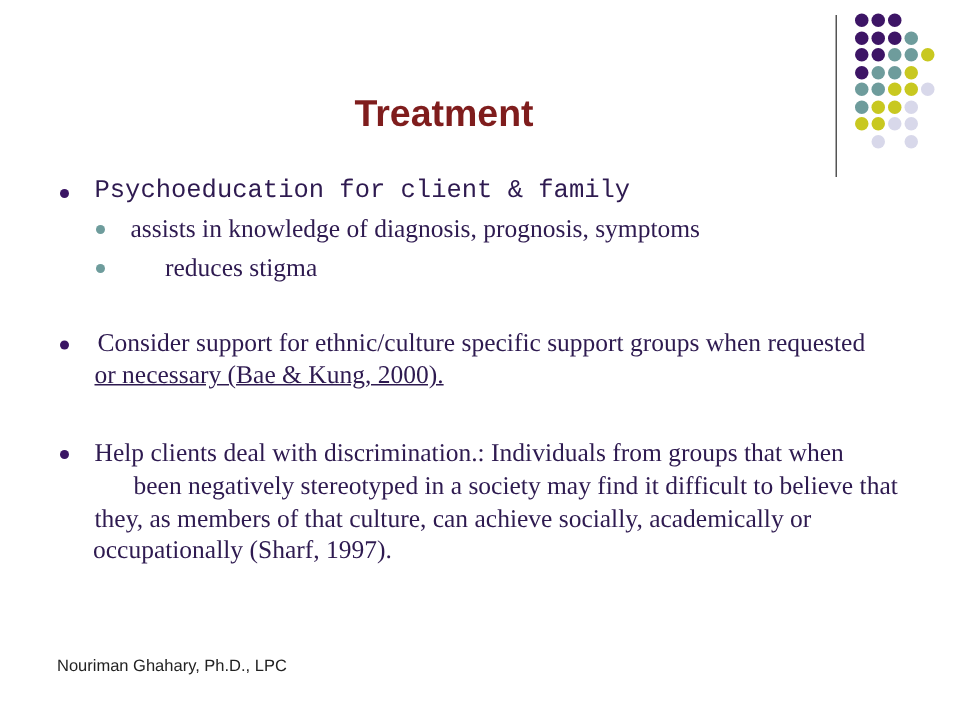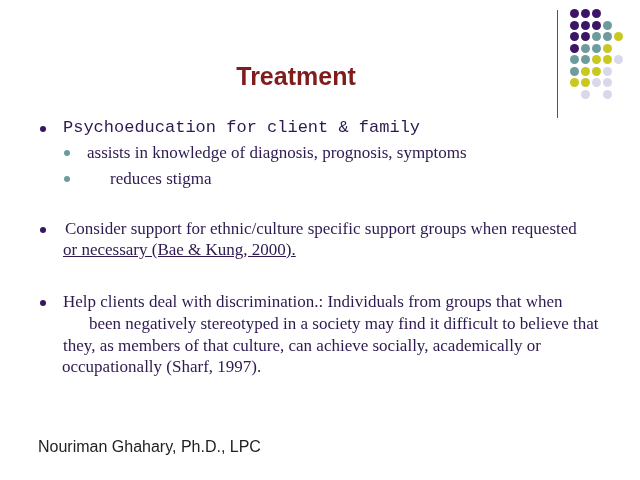--- a/index.html
+++ b/index.html
@@ -4,21 +4,21 @@
 <style>
   html, body { margin: 0; padding: 0; }
   body { width: 640px; height: 480px; background: #ffffff; position: relative; overflow: hidden; font-family: "Liberation Serif", serif; }
   .vline { position: absolute; left: 557px; top: 10px; width: 1px; height: 108px; background: #555555; }
   .dots { position: absolute; left: 570px; top: 9px; width: 60px; height: 92px; }
   .dot { position: absolute; width: 9px; height: 9px; border-radius: 50%; }
   .title { position: absolute; left: 0; width: 592px; top: 62px; text-align: center; font-family: "Liberation Sans", sans-serif; font-weight: bold; font-size: 25px; color: #7f1d1d; }
   .bullet-main { position: absolute; width: 6px; height: 6px; border-radius: 50%; background: #3a1564; }
   .bullet-sub { position: absolute; width: 6px; height: 6px; border-radius: 50%; background: #6e9c9c; }
   .txt { position: absolute; font-size: 17px; line-height: 21px; color: #2e1a50; white-space: nowrap; }
-  .footer { position: absolute; left: 38px; top: 438px; font-family: "Liberation Sans", sans-serif; font-size: 16px; color: #222222; }
+  .footer { position: absolute; left: 38px; top: 438px; font-family: "Liberation Sans", sans-serif; font-size: 11px; color: #222222; }
 </style>
 </head>
 <body>
 
 <div class="vline"></div>
 <div class="dots" id="dots">
     <div class="dot" style="left: 0px; top: 0px; background: rgb(61, 21, 102);"></div>
     <div class="dot" style="left: 11px; top: 0px; background: rgb(61, 21, 102);"></div>
     <div class="dot" style="left: 22px; top: 0px; background: rgb(61, 21, 102);"></div>
     <div class="dot" style="left: 0px; top: 11.5px; background: rgb(61, 21, 102);"></div>

